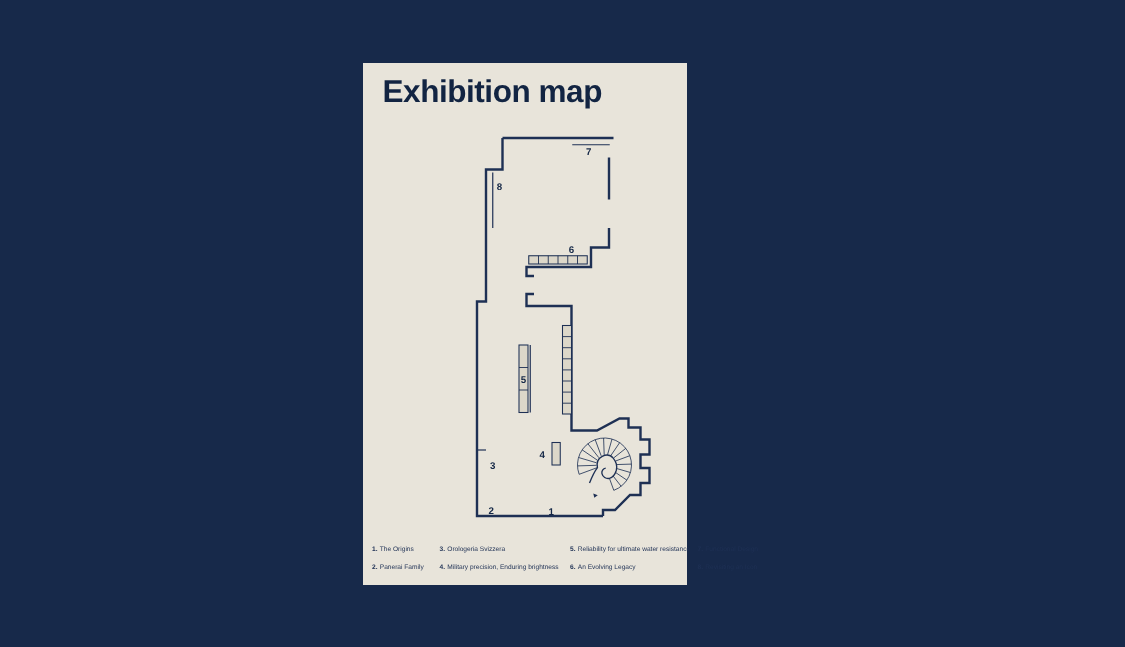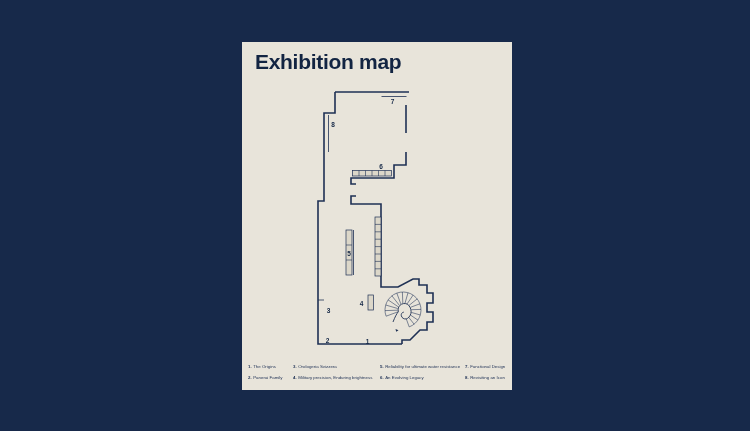--- a/index.html
+++ b/index.html
@@ -2,21 +2,21 @@
 <html><head>
 <meta charset="utf-8">
 <style>
   html,body{margin:0;padding:0;}
   body{
     width:750px;height:431px;overflow:hidden;position:relative;
     background:#17294a;
     font-family:"Liberation Sans", sans-serif;
   }
   .poster{
-    position:absolute;left:242px;top:42px;width:270px;height:348px;
+    position:absolute;left:242px;top:42px;width:216px;height:348px;
     background:#e8e4da;
   }
   .poster h1{
     position:absolute;left:13px;top:9px;margin:0;
     font-size:21px;line-height:1.05;font-weight:700;
     letter-spacing:-0.3px;color:#122442;
   }
   .plan{position:absolute;left:0;top:0;}
   .wall{fill:none;stroke:#1e3054;stroke-width:1.6;}
   .thin{fill:none;stroke:#1e3054;stroke-width:0.8;}

